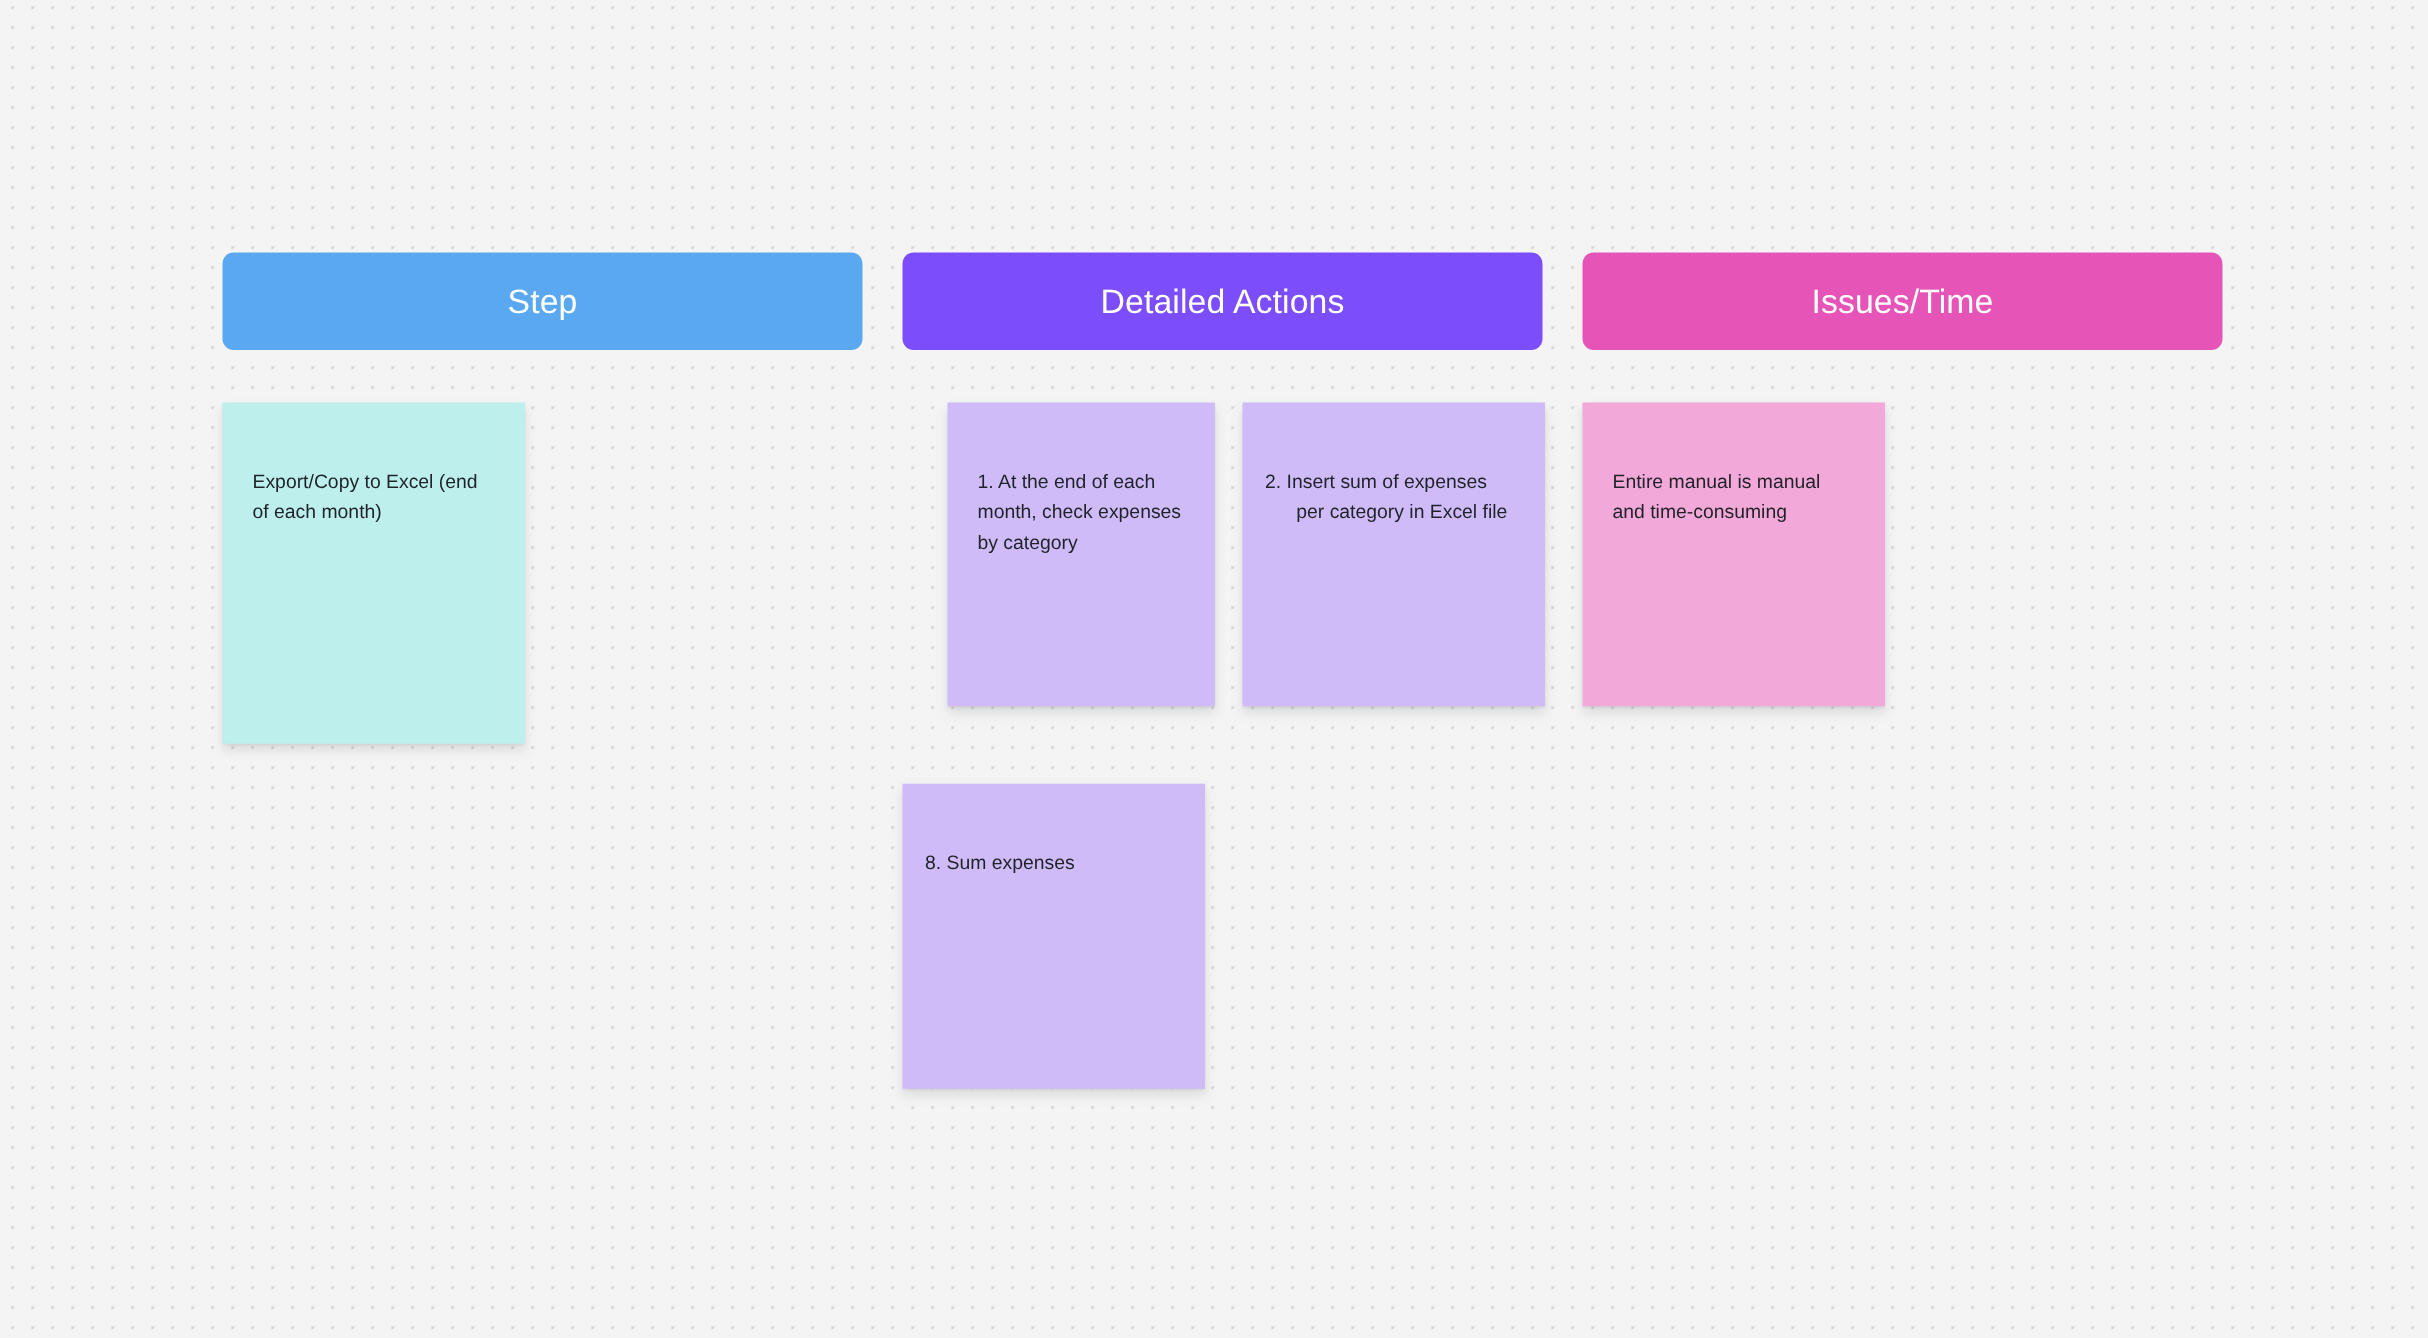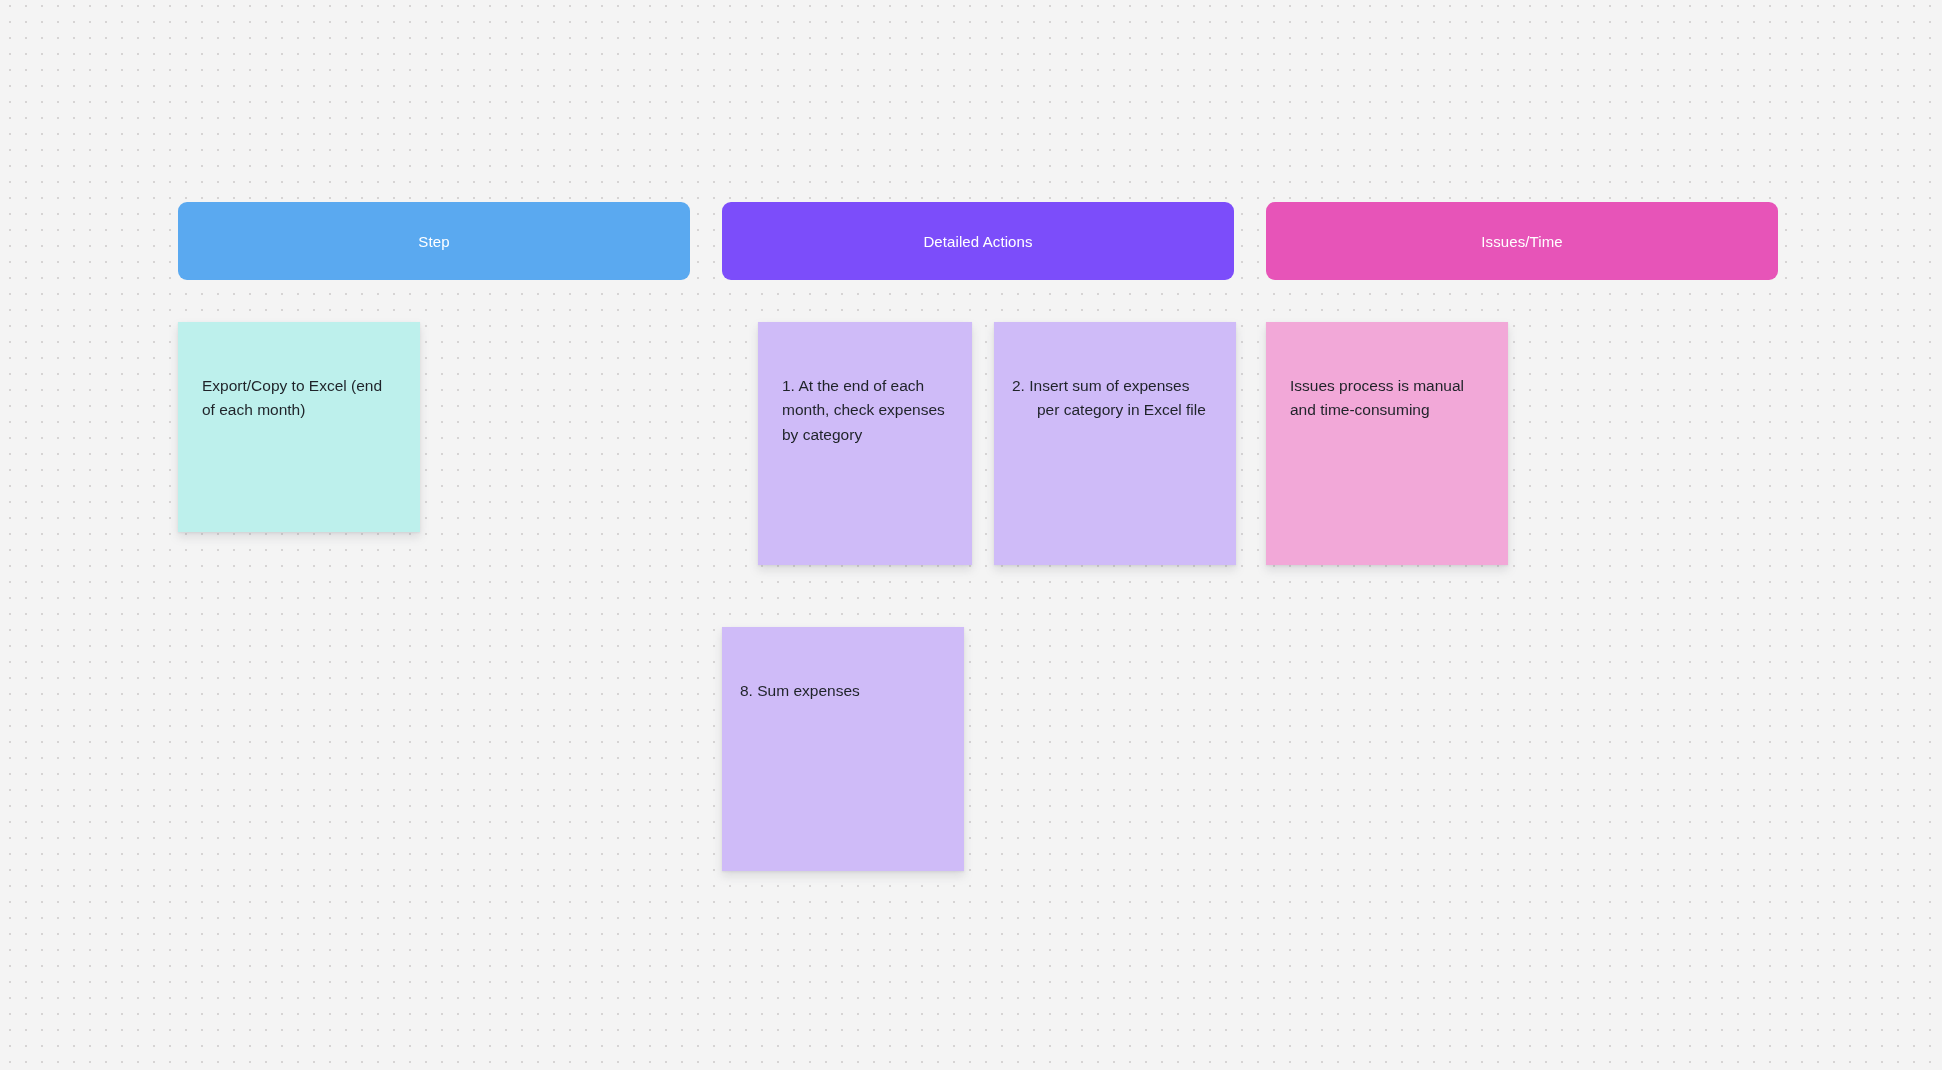--- a/index.html
+++ b/index.html
@@ -28,21 +28,21 @@
 
   
   .col-header {
     position: absolute;
     height: 78px;
     border-radius: 9px;
     display: flex;
     align-items: center;
     justify-content: center;
     color: #ffffff;
-    font-size: 15px;
+    font-size: 27px;
     font-weight: 400;
     letter-spacing: .1px;
     box-sizing: border-box;
     user-select: none;
   }
   .col-header span { display: block; line-height: 1; }
 
   #header-step          { left: 178px;  top: 202px; width: 512px; }
   #header-detailed      { left: 722px;  top: 202px; width: 512px; }
   #header-issues        { left: 1266px; top: 202px; width: 512px; }
@@ -64,21 +64,21 @@
   
   .note.hanging {
     padding-left: 18px;
   }
   .note.hanging .note-text {
     display: block;
     padding-left: 25px;
     text-indent: -25px;
   }
 
-  #note-export   { left: 178px;  top: 322px; width: 242px; height: 210px; }
+  #note-export   { left: 178px;  top: 322px; width: 242px; height: 273px; }
   #note-action-1 { left: 722px;  top: 322px; width: 214px; height: 243px; margin-left: 36px; }
   #note-action-2 { left: 994px;  top: 322px; width: 242px; height: 243px; }
   #note-issue-1  { left: 1266px; top: 322px; width: 242px; height: 243px; }
   #note-action-3 { left: 722px;  top: 627px; width: 242px; height: 244px; }
 </style>
 </head>
 <body>
 
 <div id="board" style="background-color: rgb(244, 244, 244);">
 
@@ -100,20 +100,20 @@
 
   <div class="note" id="note-action-1" style="background-color: rgb(207, 187, 248);">
     <span class="note-text">1. At the end of each month, check expenses by category</span>
   </div>
 
   <div class="note hanging" id="note-action-2" style="background-color: rgb(207, 187, 248);">
     <span class="note-text">2. Insert sum of expenses per category in Excel file</span>
   </div>
 
   <div class="note" id="note-issue-1" style="background-color: rgb(242, 168, 216);">
-    <span class="note-text">Issues process is manual and time-consuming</span>
+    <span class="note-text">Entire manual is manual and time-consuming</span>
   </div>
 
   <div class="note hanging" id="note-action-3" style="background-color: rgb(207, 187, 248);">
     <span class="note-text">8. Sum expenses</span>
   </div>
 
 </div>
 
 </body></html>

